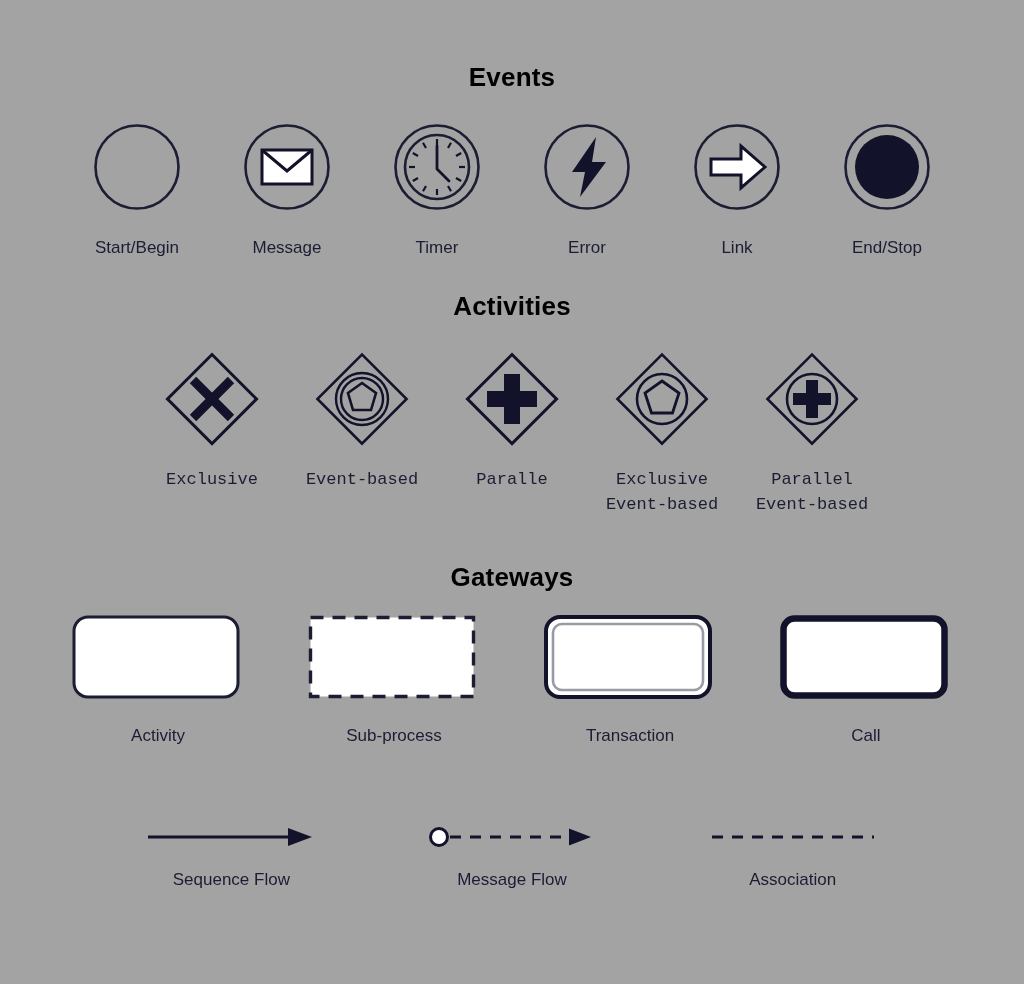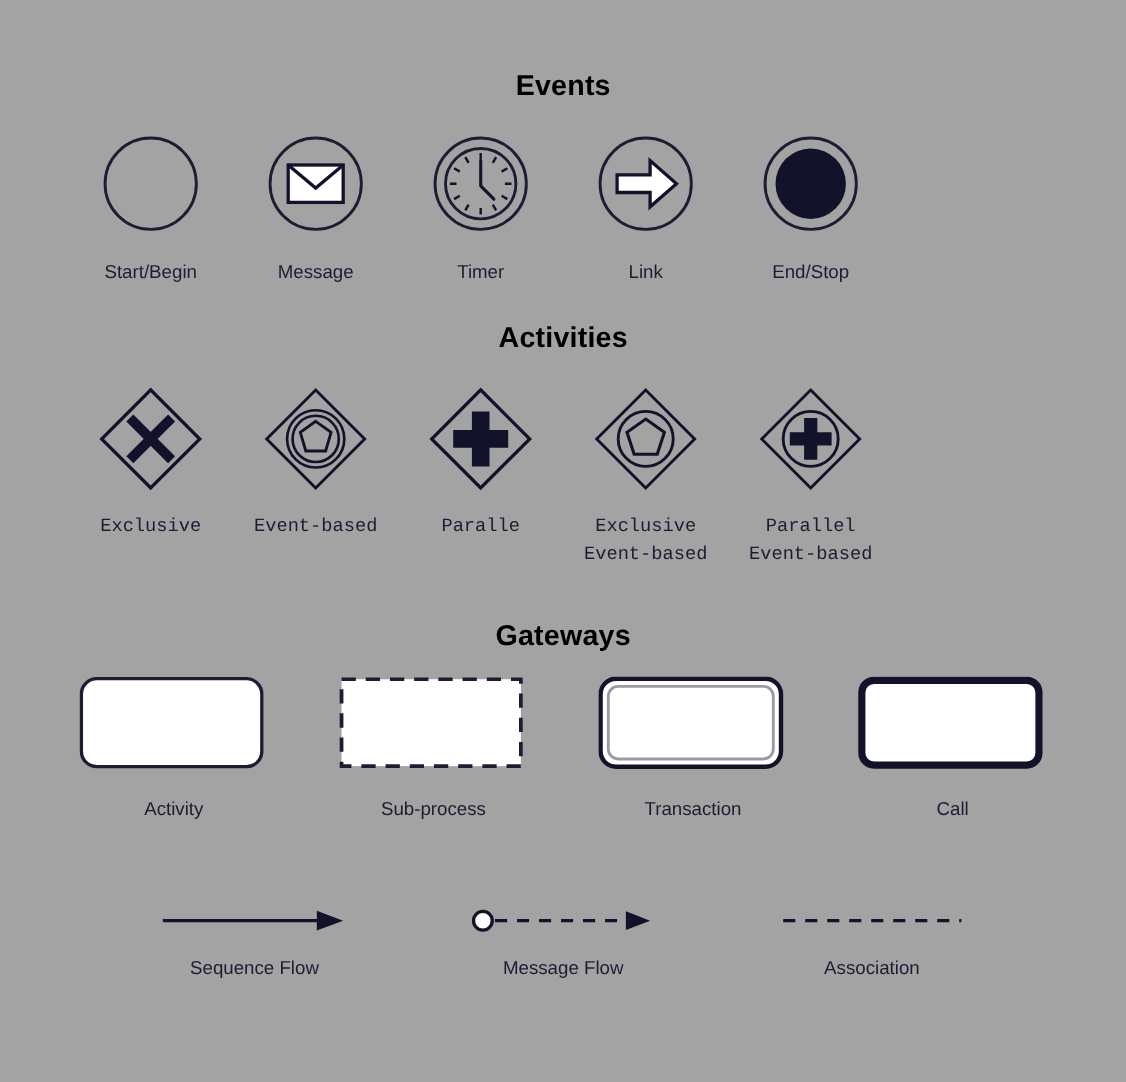--- a/index.html
+++ b/index.html
@@ -26,20 +26,21 @@
     text-align: center;
     font-weight: bold;
     color: #000000;
     font-size: 26px;
     letter-spacing: 0.2px;
     margin: 0;
   }
 
   .row {
     display: flex;
+    justify-content: center;
     align-items: flex-start;
   }
 
   .cell {
     display: flex;
     flex-direction: column;
     align-items: center;
   }
 
   .glyph-box {
@@ -153,20 +154,29 @@
             <line x1="20" y1="48" x2="26" y2="48"></line>
             <line x1="23.8" y1="34" x2="29" y2="37"></line>
             <line x1="34" y1="23.8" x2="37" y2="29"></line>
           </g>
           <path d="M48 27 L48 50 L60 62" fill="none" stroke="#12132a" stroke-width="2.8" stroke-linecap="round" stroke-linejoin="round"></path>
         </svg>
       </div>
       <div class="caption">Timer</div>
     </div>
 
+    <div class="cell">
+      <div class="glyph-box">
+        <svg width="96" height="96" viewBox="0 0 96 96">
+          <circle cx="48" cy="48" r="41.5" fill="none" stroke="#1b1d33" stroke-width="2.6"></circle>
+          <path d="M57 18 L33 53 L46 53 L41 78 L67 43 L53 43 Z" fill="#12132a"></path>
+        </svg>
+      </div>
+      <div class="caption">Error</div>
+    </div>
 
     <div class="cell">
       <div class="glyph-box">
         <svg width="96" height="96" viewBox="0 0 96 96">
           <circle cx="48" cy="48" r="41.5" fill="none" stroke="#1b1d33" stroke-width="2.6"></circle>
           <path d="M22 40 L52 40 L52 27 L76 48 L52 69 L52 56 L22 56 Z" fill="#ffffff" stroke="#12132a" stroke-width="3" stroke-linejoin="miter"></path>
         </svg>
       </div>
       <div class="caption">Link</div>
     </div>

